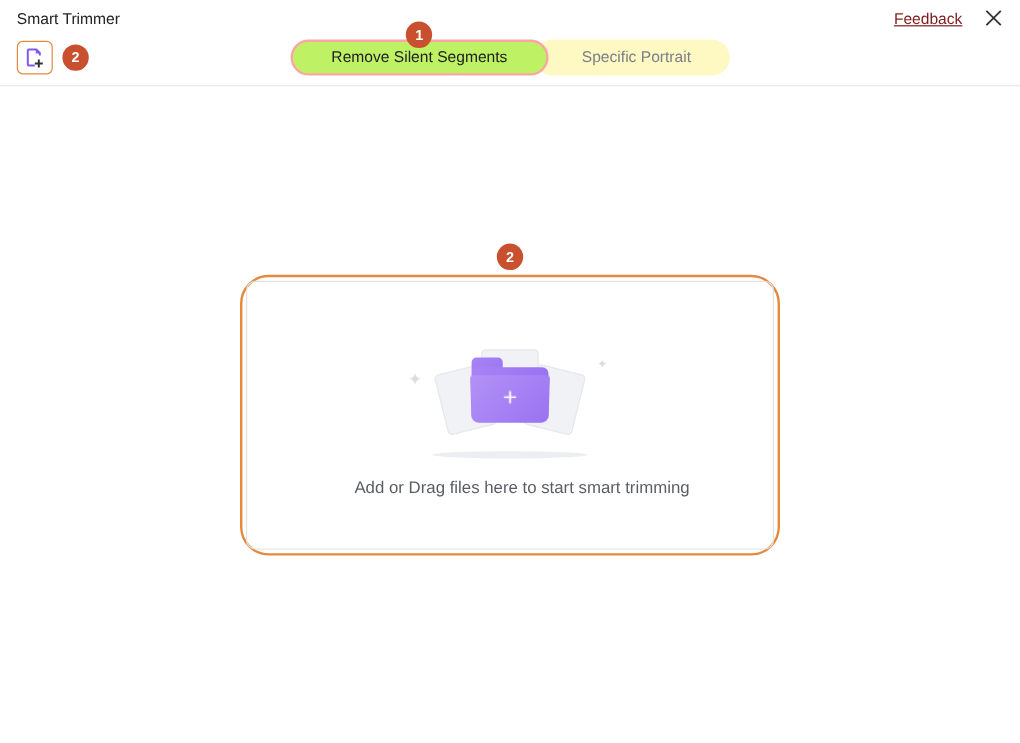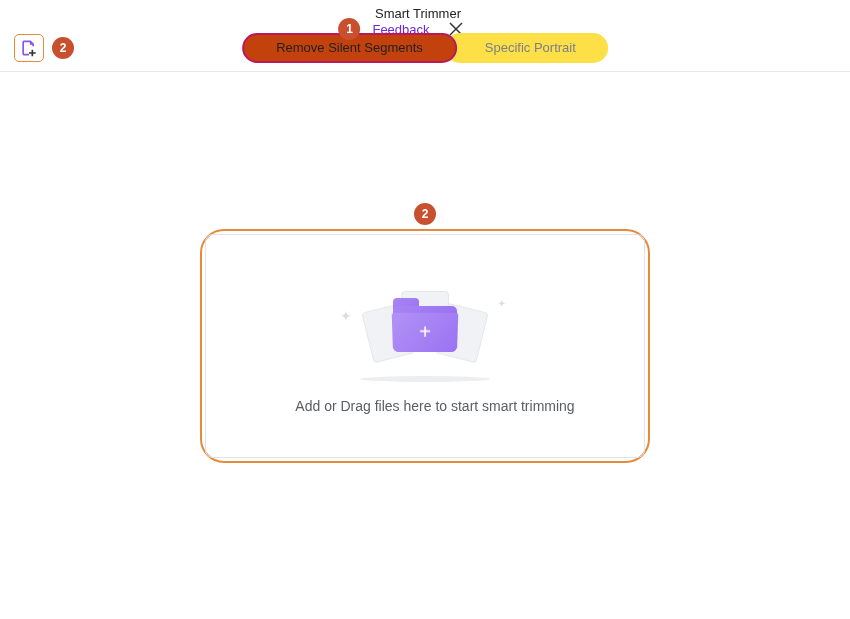--- a/index.html
+++ b/index.html
@@ -8,36 +8,35 @@
       background: #ffffff;
       width: 850px;
       height: 619px;
       overflow: hidden;
       position: relative;
     }
     .header {
       display: flex;
       align-items: center;
       justify-content: space-between;
-      padding: 6px 14px 4px 0;
+      padding: 6px 14px 4px 14px;
       height: 28px;
-      flex-direction: column;
     }
     .title {
       font-size: 13px;
       color: #222;
     }
     .header-right {
       display: flex;
       align-items: center;
       gap: 18px;
     }
     .feedback {
       font-size: 13px;
-      color: #6d28d9;
+      color: #7f1d1d;
       text-decoration: underline;
       cursor: pointer;
     }
     .close-btn {
       cursor: pointer;
       font-size: 16px;
       color: #333;
       width: 16px;
       height: 16px;
       display: flex;
@@ -80,28 +79,28 @@
       padding: 0 32px;
       border-radius: 15px;
       font-size: 13px;
       display: flex;
       align-items: center;
       justify-content: center;
       cursor: pointer;
       white-space: nowrap;
     }
     .tab-active {
-      background: #c2410c;
+      background: #bef264;
       color: #222;
-      border: 2px solid #be185d;
+      border: 2px solid #fca5a5;
       position: relative;
       z-index: 2;
     }
     .tab-inactive {
-      background: #fde047;
+      background: #fef9c3;
       color: #7a7f89;
       margin-left: -12px;
       padding-left: 40px;
       z-index: 1;
     }
     .badge-marker {
       position: absolute;
       width: 22px;
       height: 22px;
       background: #c8502e;

